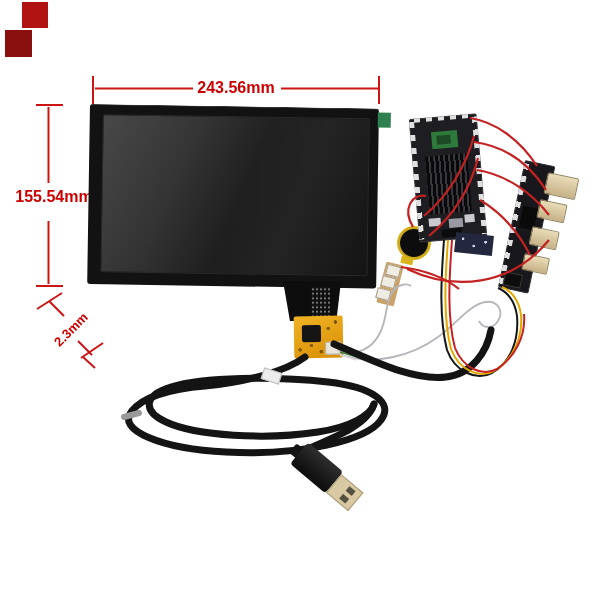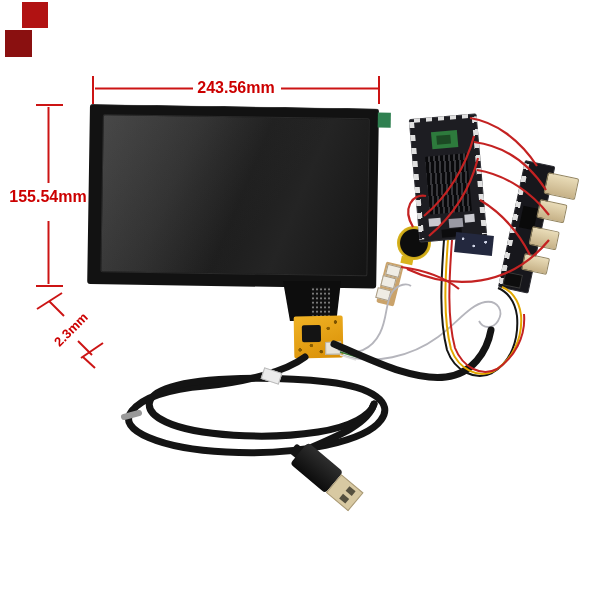--- a/index.html
+++ b/index.html
@@ -10,21 +10,21 @@
 
   
   .marker{position:absolute;}
   #marker1{left:22px;top:2px;width:26px;height:26px;background:#b11212;}
   #marker2{left:5px;top:30px;width:27px;height:27px;background:#8a1010;}
 
   
   .dim-label{position:absolute;color:#cc0000;font-weight:bold;font-size:16px;
              letter-spacing:0px;text-align:center;}
   #w-label{left:186px;top:79px;width:100px;}
-  #h-label{left:6px;top:188px;width:84px;}
+  #h-label{left:12px;top:188px;width:84px;}
   #t-label{left:44px;top:322px;width:54px;font-size:13px;transform:rotate(-45deg);}
 
   
   #panel{left:90px;top:104px;width:289px;height:179px;background:#121212;
          border-radius:3px;transform:rotate(0.9deg);transform-origin:0 0;
          border-top:1px solid #2e2e2e;}
   #screen{position:absolute;left:13px;top:9px;right:9px;bottom:12px;border-radius:2px;
           background:linear-gradient(112deg,#3a3a3a 0%,#2d2d2d 30%,#1d1d1d 52%,#242424 70%,#141414 100%);
           border:1px solid #2a2a2a;}
   #sheen{position:absolute;left:0;top:0;right:0;bottom:0;border-radius:2px;

